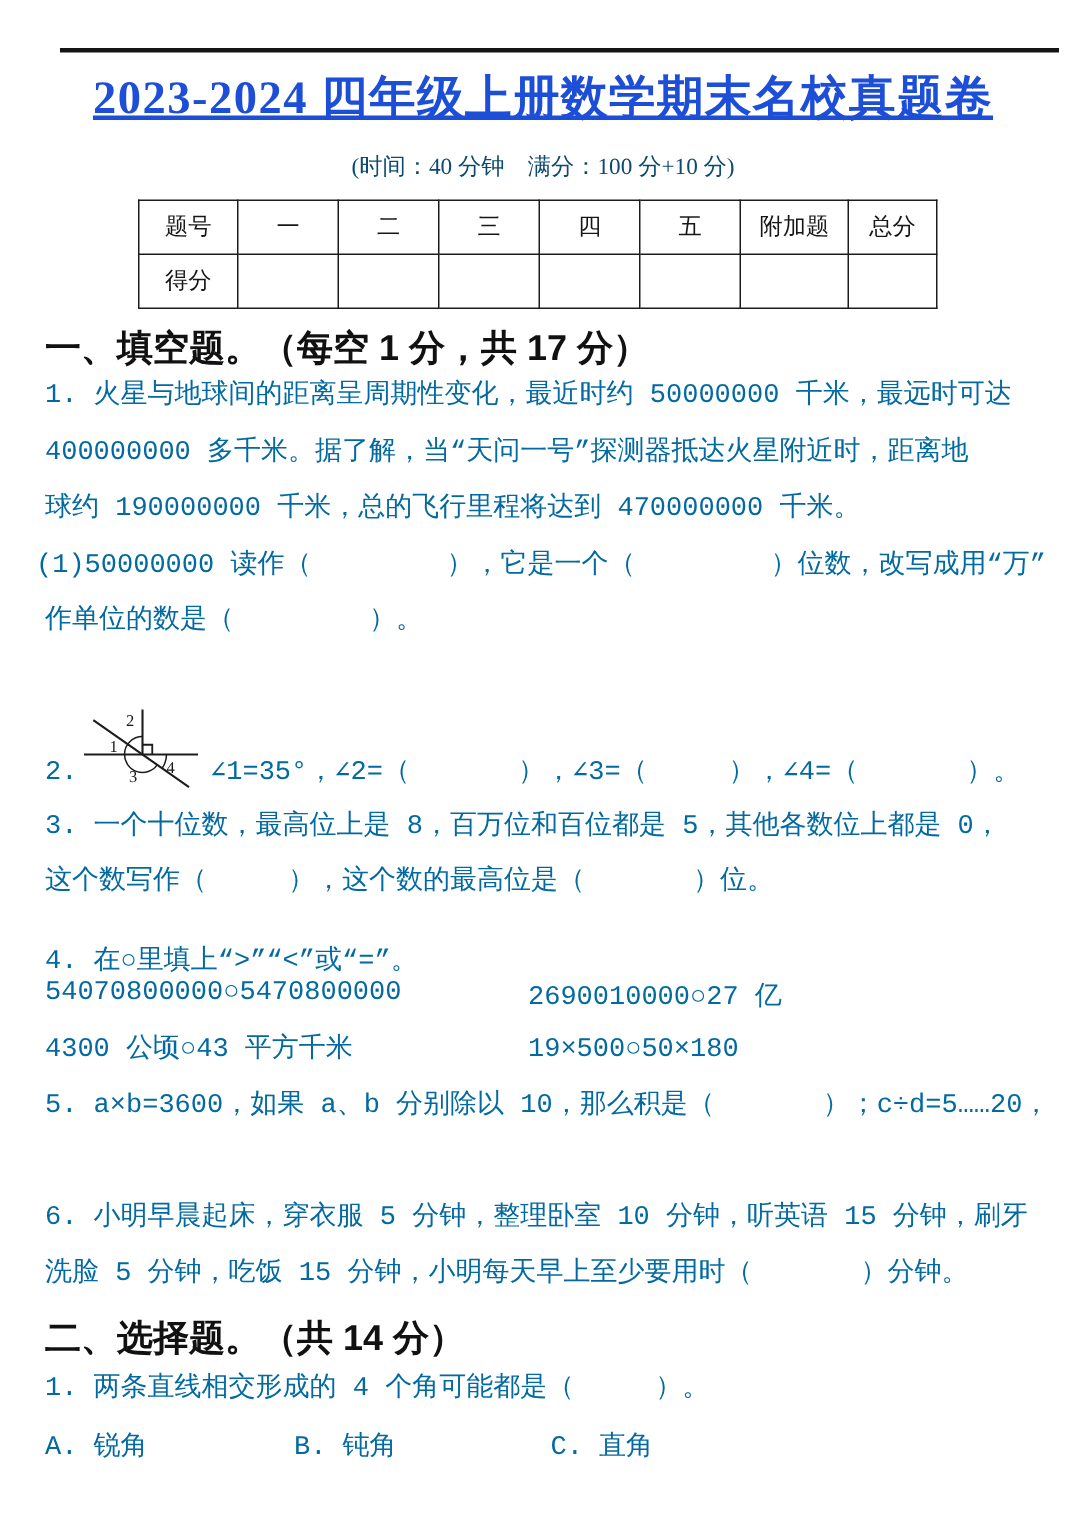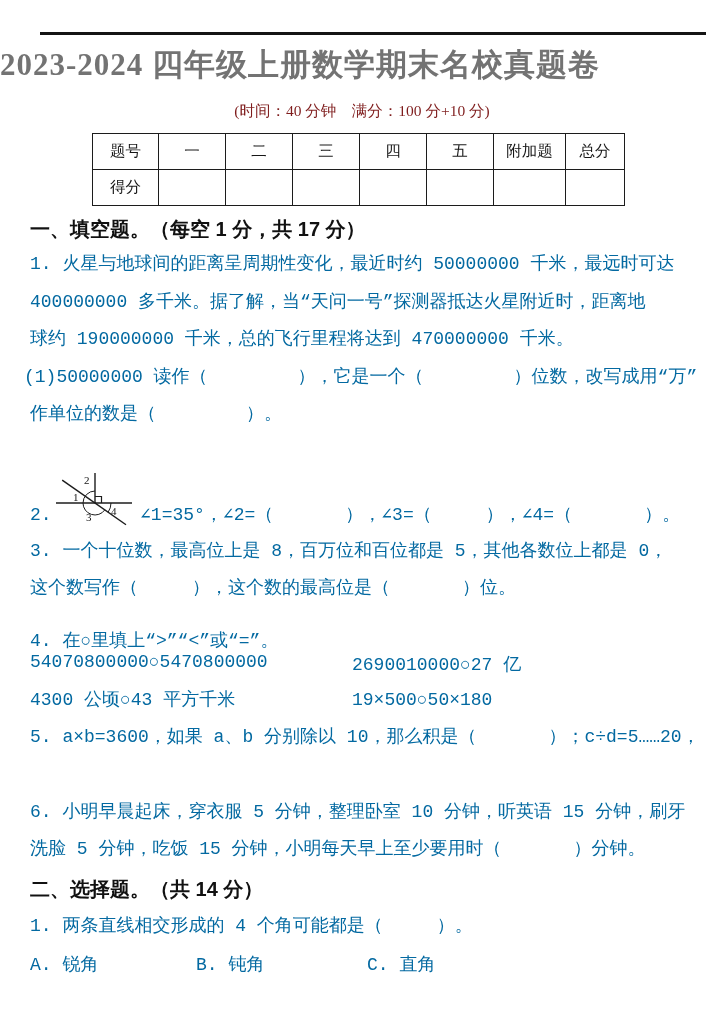--- a/index.html
+++ b/index.html
@@ -14,38 +14,39 @@
   .abs{position:absolute;}
   .t{
     white-space:pre;
     font-size:18px;
     line-height:1.25;
     font-family:Liberation Mono, monospace;
     color:#0369a1;
   }
   .sec-h{
     white-space:pre;
-    font-size:20px;
+    font-size:24px;
     font-weight:700;
     font-family:"Liberation Sans","DejaVu Sans",sans-serif;
     color:#111;
   }
   .title{
     left:0;right:0;top:44px;
-    text-align:left;
+    text-align:center;
     font-size:31px;
     font-weight:700;
     letter-spacing:1px;
-    color:#737373;
+    color:#1d4ed8;
+    text-decoration:underline;
   }
   .subtitle{
     left:0;right:0;top:101px;
     text-align:center;
     font-size:15.5px;
-    color:#7f1d1d;
+    color:#0c4a6e;
   }
   .top-rule{
     left:40px;top:32px;width:666px;height:3px;
     background:#141414;
   }
   table.score{
     position:absolute;left:92px;top:133px;
     border-collapse:collapse;
     table-layout:fixed;
     width:532px;

